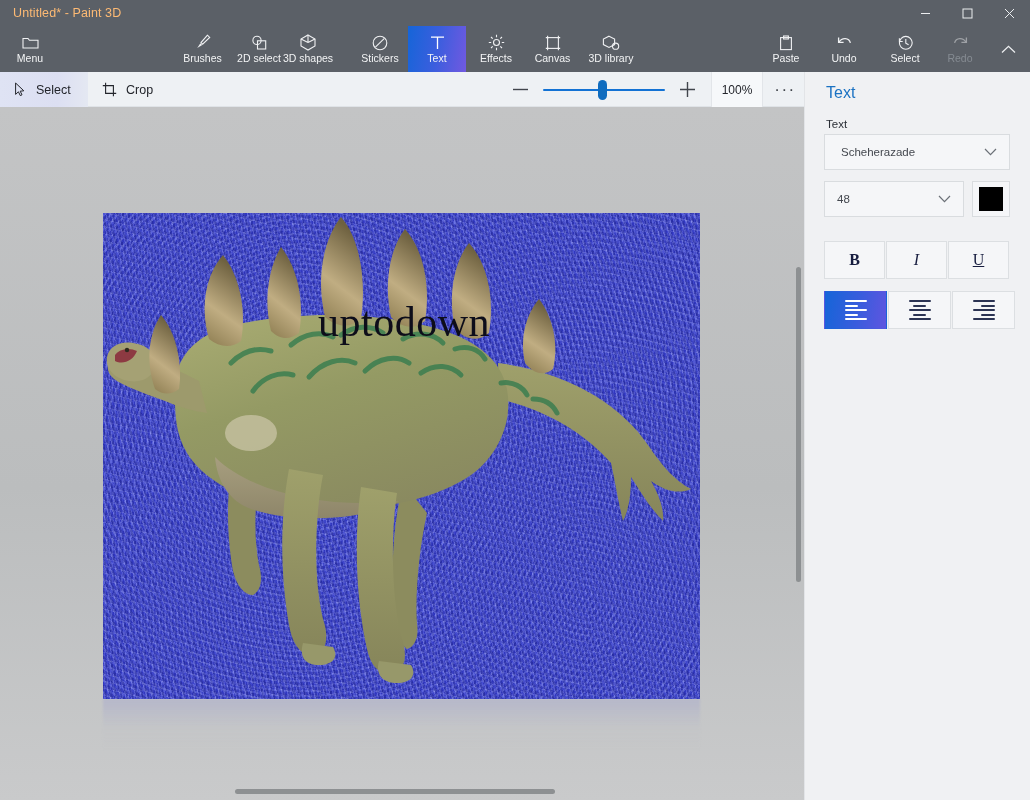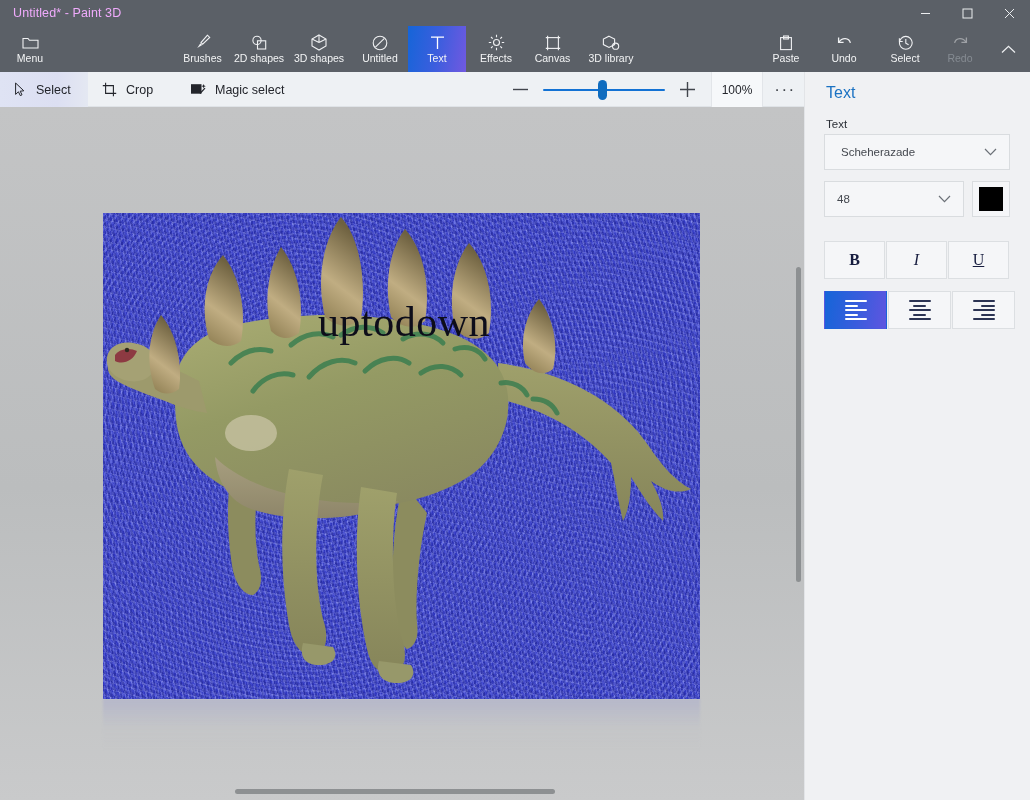--- a/index.html
+++ b/index.html
@@ -10,21 +10,21 @@
     background: #b9bbbc;
   }
 
   
   .titlebar {
     position: absolute; top: 0; left: 0; width: 1030px; height: 26px;
     background: #5b6067;
     display: flex; align-items: center;
   }
   .title-text {
-    color: #f0abfc; font-size: 12.5px; padding-left: 13px;
+    color: #fdba74; font-size: 12.5px; padding-left: 13px;
     letter-spacing: .1px; white-space: nowrap;
   }
   .win-controls {
     position: absolute; right: 0; top: 0; height: 26px;
     display: flex;
   }
   .win-btn {
     width: 42px; height: 26px;
     display: flex; align-items: center; justify-content: center;
     color: #e9eaeb;
@@ -265,41 +265,41 @@
       <span class="lb">Brushes</span>
     </div>
 
     <div class="rb-item" style="left:228px;width:62px">
       <span class="ic">
         <svg width="19" height="16" viewBox="0 0 19 16">
             <circle cx="7" cy="5.4" r="4.1" fill="none" stroke="#f0f1f3" stroke-width="1.1"></circle>
             <rect x="7.5" y="5.8" width="8.2" height="8.2" fill="none" stroke="#f0f1f3" stroke-width="1.1"></rect>
           </svg>
       </span>
-      <span class="lb">2D shapes</span>
-    </div>
-
-    <div class="rb-item" style="left:288px;width:62px">
+      <span class="lb">2D select</span>
+    </div>
+
+    <div class="rb-item" style="left:277px;width:62px">
       <span class="ic">
         <svg width="16" height="17" viewBox="0 0 16 17">
             <path d="M8 1 15 5v7l-7 4-7-4V5z" fill="none" stroke="#f0f1f3" stroke-width="1.1"></path>
             <path d="M8 1v7.4M8 8.4 1 5M8 8.4 15 5" fill="none" stroke="#f0f1f3" stroke-width="1.1"></path>
           </svg>
       </span>
       <span class="lb">3D shapes</span>
     </div>
 
     <div class="rb-item" style="left:352px;width:56px">
       <span class="ic">
         <svg width="16" height="16" viewBox="0 0 16 16">
             <circle cx="8" cy="8" r="6.8" fill="none" stroke="#f0f1f3" stroke-width="1.1"></circle>
             <path d="M3.4 12.2 12.4 3.4" stroke="#f0f1f3" stroke-width="1.1"></path>
           </svg>
       </span>
-      <span class="lb">Untitled</span>
+      <span class="lb">Stickers</span>
     </div>
 
     <div class="rb-item active" style="left:408px;width:58px">
       <span class="ic">
         <svg width="15" height="16" viewBox="0 0 15 16">
             <path d="M1 2.2h13M7.5 2.2V14" fill="none" stroke="#ffffff" stroke-width="1.3"></path>
           </svg>
       </span>
       <span class="lb">Text</span>
     </div>
@@ -397,30 +397,20 @@
 
   <div class="sb-item" style="left:88px;width:80px">
     <span class="ic">
       <svg width="15" height="15" viewBox="0 0 15 15">
           <path d="M3.6 .8v10.6h10.6M.8 3.6h10.6v10.6" fill="none" stroke="#23252b" stroke-width="1.1"></path>
         </svg>
     </span>
     <span>Crop</span>
   </div>
 
-  <div class="sb-item" style="left:176px;width:130px">
-    <span class="ic">
-      <svg width="16" height="15" viewBox="0 0 16 15">
-          <rect x="1" y="2.2" width="10.5" height="9.5" fill="#23252b"></rect>
-          <path d="M10 11.5 15 6.2" stroke="#23252b" stroke-width="1.2"></path>
-          <path d="M13.6 2 14.2 3.6 15.8 4.2 14.2 4.8 13.6 6.4 13 4.8 11.4 4.2 13 3.6z" fill="#23252b"></path>
-        </svg>
-    </span>
-    <span>Magic select</span>
-  </div>
 
 
   <div class="zoom-out" style="left:505px">
     <svg width="15" height="3" viewBox="0 0 15 3">
         <path d="M0 1.5h15" stroke="#41454c" stroke-width="1.4"></path>
       </svg>
   </div>
 
   <div style="position:absolute;left:543px;top:0;width:122px;height:35px">
     <div class="slider-track" style="left:0;top:16.5px;width:122px"></div>

